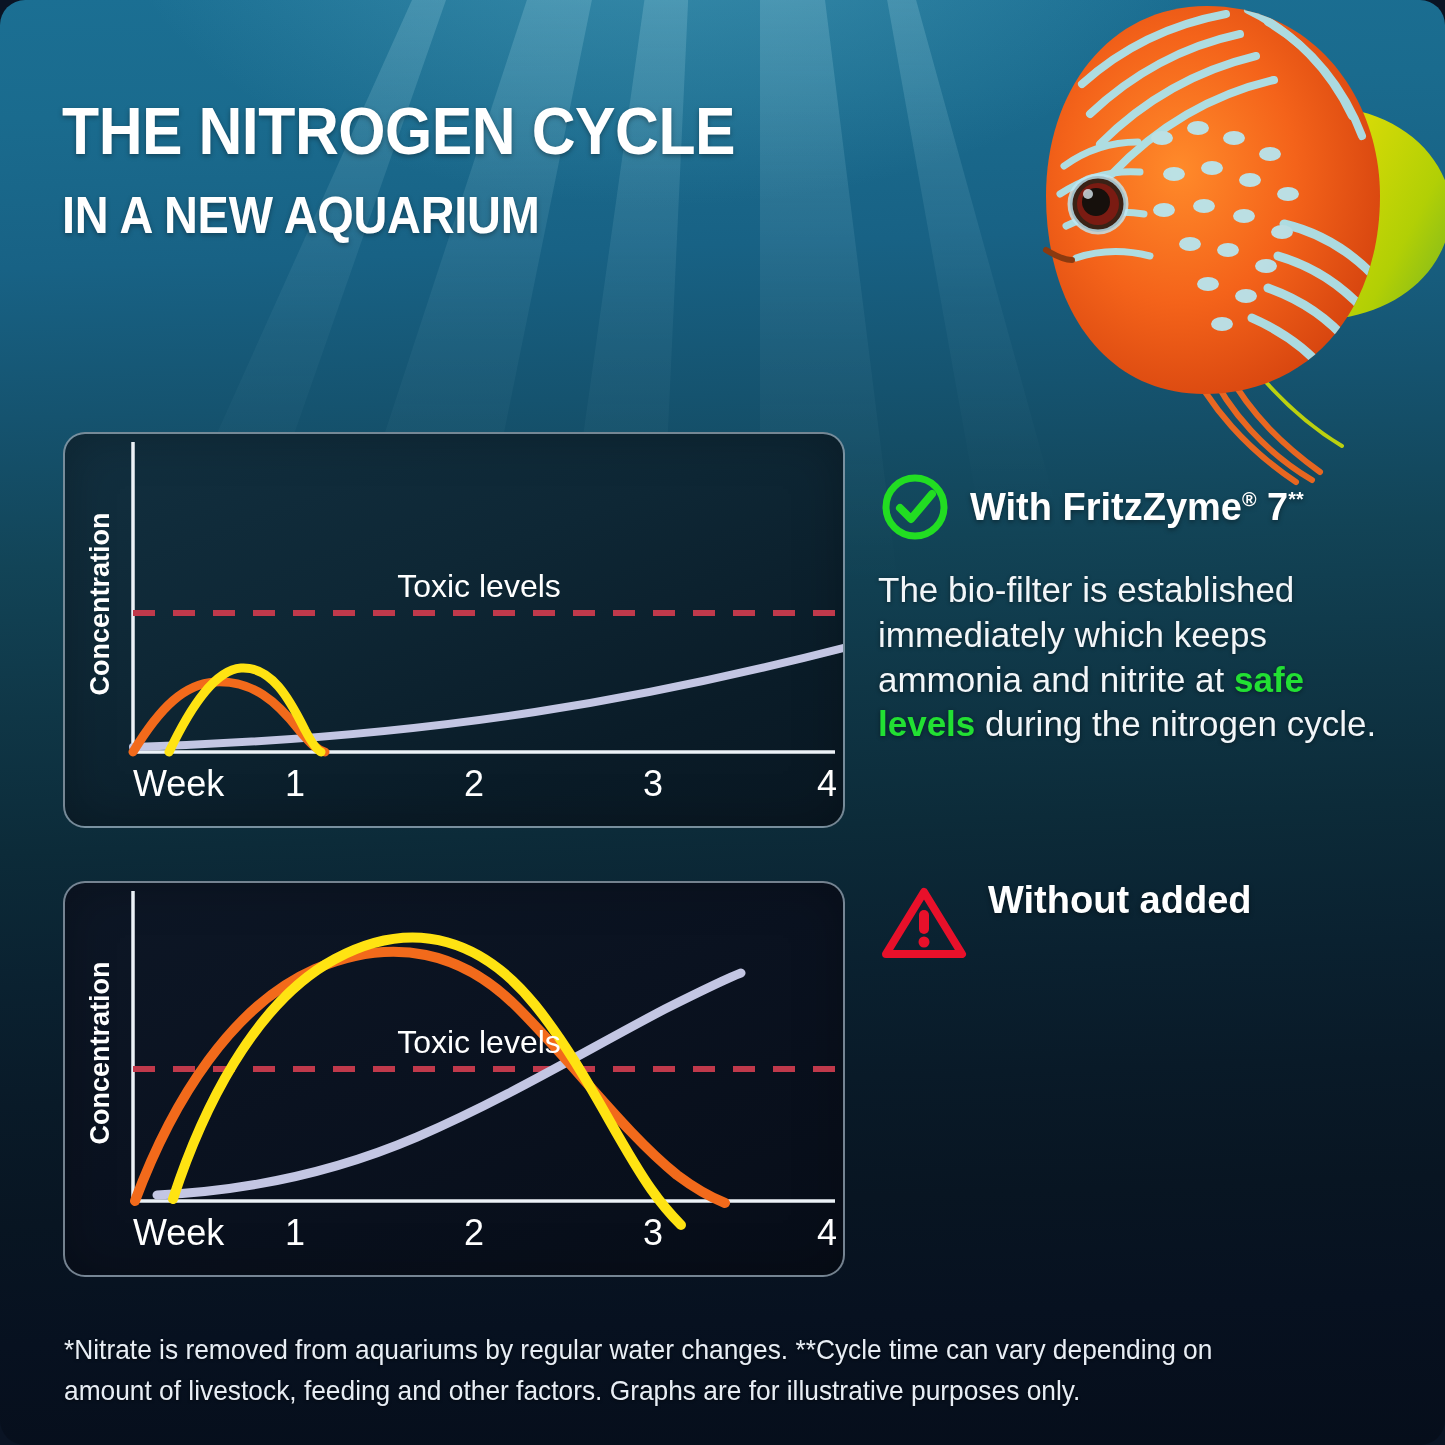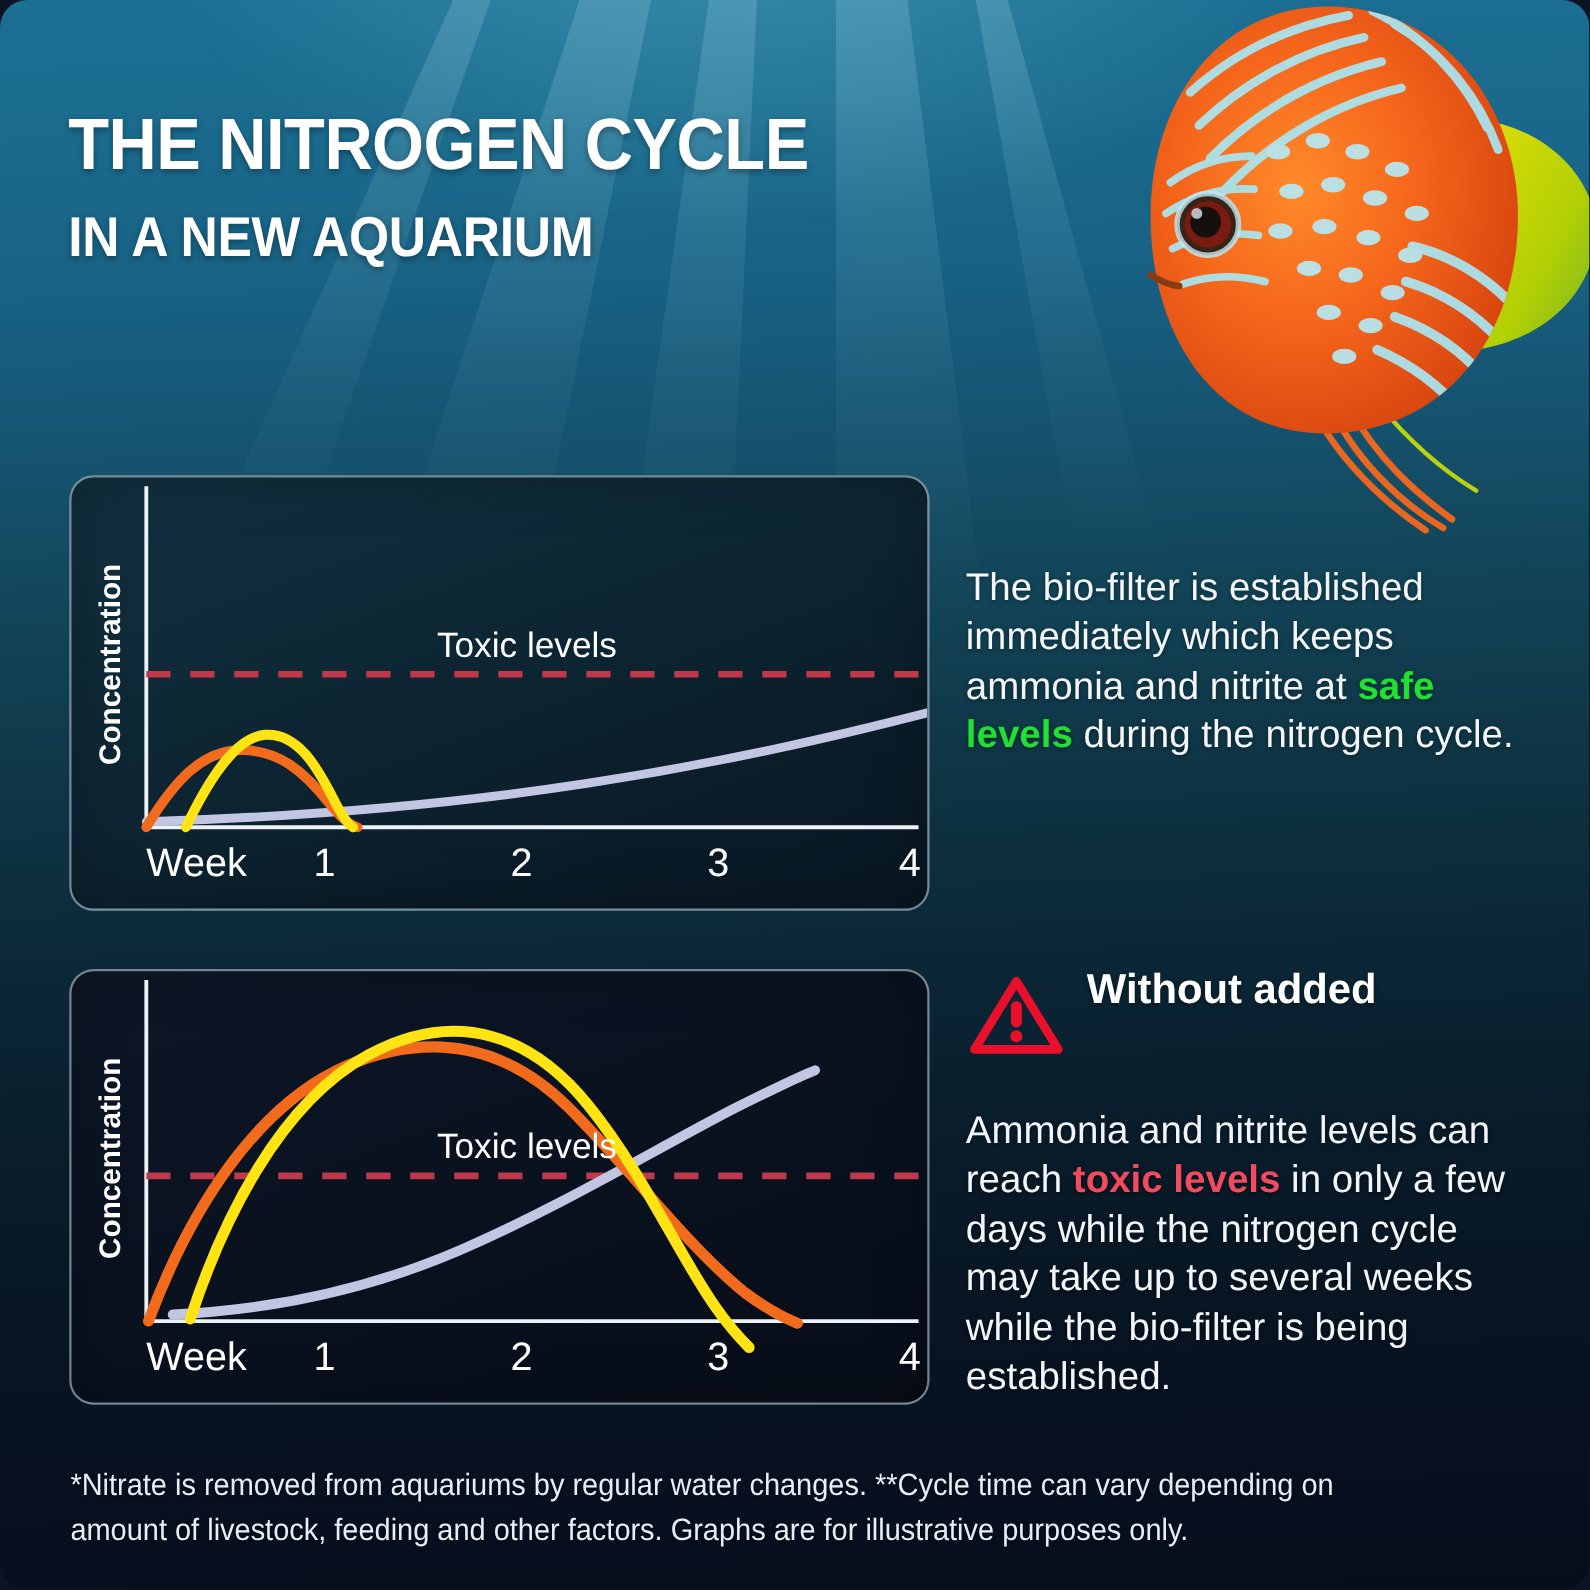--- a/index.html
+++ b/index.html
@@ -65,21 +65,21 @@
   #block1{left:878px;top:470px;width:500px;}
   #block2{left:878px;top:880px;width:500px;}
   .head-row{display:flex;align-items:center;gap:18px;}
   .head-row.stack{align-items:flex-start;}
   .head-title{
     color:#ffffff;font-weight:bold;font-size:38px;line-height:1.06;
     text-shadow:0 2px 5px rgba(0,0,0,.4);
   }
   .head-title sup{font-size:.52em;vertical-align:super;}
   .body-text{
-    color:#f2f6f9;font-size:35px;line-height:1.28;margin-top:42px;
+    color:#f2f6f9;font-size:35px;line-height:1.28;margin-top:24px;
     text-shadow:0 1px 4px rgba(0,0,0,.45);
   }
   .hl-green{color:#22E033;font-weight:bold;}
   .hl-red{color:#F04B5E;font-weight:bold;}
 
   
   .footer{
     position:absolute;left:64px;top:1330px;width:1250px;
     color:#e8eef5;font-size:28px;line-height:1.45;
     transform:scaleX(0.94);transform-origin:left top;
@@ -248,32 +248,38 @@
       <text x="414" y="170" fill="#ffffff" font-family="Liberation Sans, sans-serif" font-size="32" text-anchor="middle">Toxic levels</text>
       <text x="68" y="362" fill="#ffffff" font-family="Liberation Sans, sans-serif" font-size="36">Week</text>
       <text x="230" y="362" fill="#ffffff" font-family="Liberation Sans, sans-serif" font-size="36" text-anchor="middle">1</text>
       <text x="409" y="362" fill="#ffffff" font-family="Liberation Sans, sans-serif" font-size="36" text-anchor="middle">2</text>
       <text x="588" y="362" fill="#ffffff" font-family="Liberation Sans, sans-serif" font-size="36" text-anchor="middle">3</text>
       <text x="762" y="362" fill="#ffffff" font-family="Liberation Sans, sans-serif" font-size="36" text-anchor="middle">4</text>
     </svg>
   </div>
 
   <div class="block" id="block1">
+    <div class="head-row">
+      <svg width="74" height="74" viewBox="0 0 74 74">
+        <circle cx="37" cy="37" r="29" fill="none" stroke="#22DD22" stroke-width="7"></circle>
+        <path d="M22,38 L33,49 L54,24" fill="none" stroke="#22DD22" stroke-width="8" stroke-linecap="round" stroke-linejoin="round"></path>
+      </svg>
+      <div class="head-title"><span>With FritzZyme</span><sup>®</sup><span> 7</span><sup>**</sup></div>
+    </div>
     <div class="body-text"><span>The bio-filter is established immediately which keeps ammonia and nitrite at </span><span class="hl-green">safe levels</span><span> during the nitrogen cycle.</span></div>
   </div>
 
   <div class="block" id="block2">
     <div class="head-row stack">
       <svg width="92" height="82" viewBox="0 0 92 82" style="margin-top:2px;flex:0 0 auto">
         <path d="M46,10 L84,72 L8,72 Z" fill="none" stroke="#E8102A" stroke-width="8" stroke-linejoin="round"></path>
         <rect x="41" y="28" width="10" height="24" rx="5" fill="#E8102A"></rect>
         <circle cx="46" cy="60" r="5.5" fill="#E8102A"></circle>
       </svg>
       <div class="head-title">
         <div>Without added</div>
       </div>
     </div>
-    <div class="body-text"><span>Ammonia and nitrite levels can reach </span><span class="hl-red">toxic levels</span><span> in only a few days while the nitrogen cycle may take up to several weeks while the bio-filter is being established.</span></div>
   </div>
 
   <div class="footer">*Nitrate is removed from aquariums by regular water changes. **Cycle time can vary depending on amount of livestock, feeding and other factors. Graphs are for illustrative purposes only.</div>
 
 </div>
 
 </body></html>

